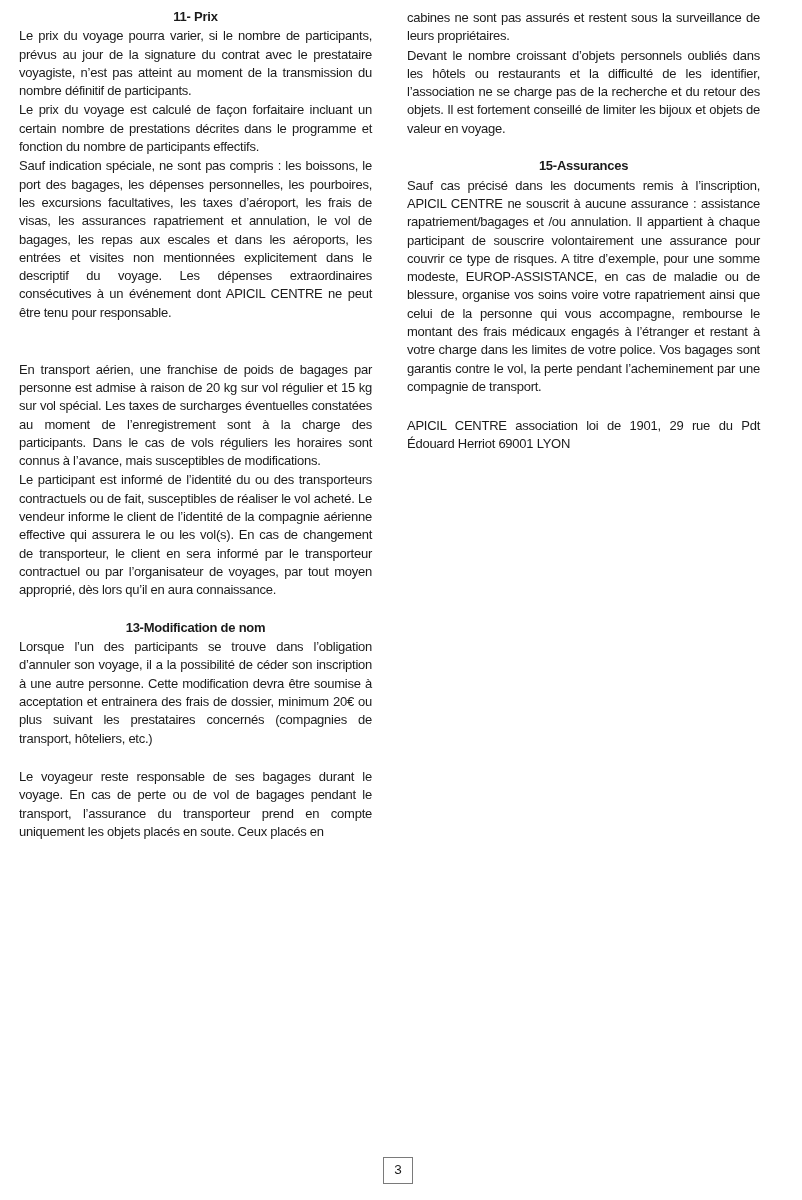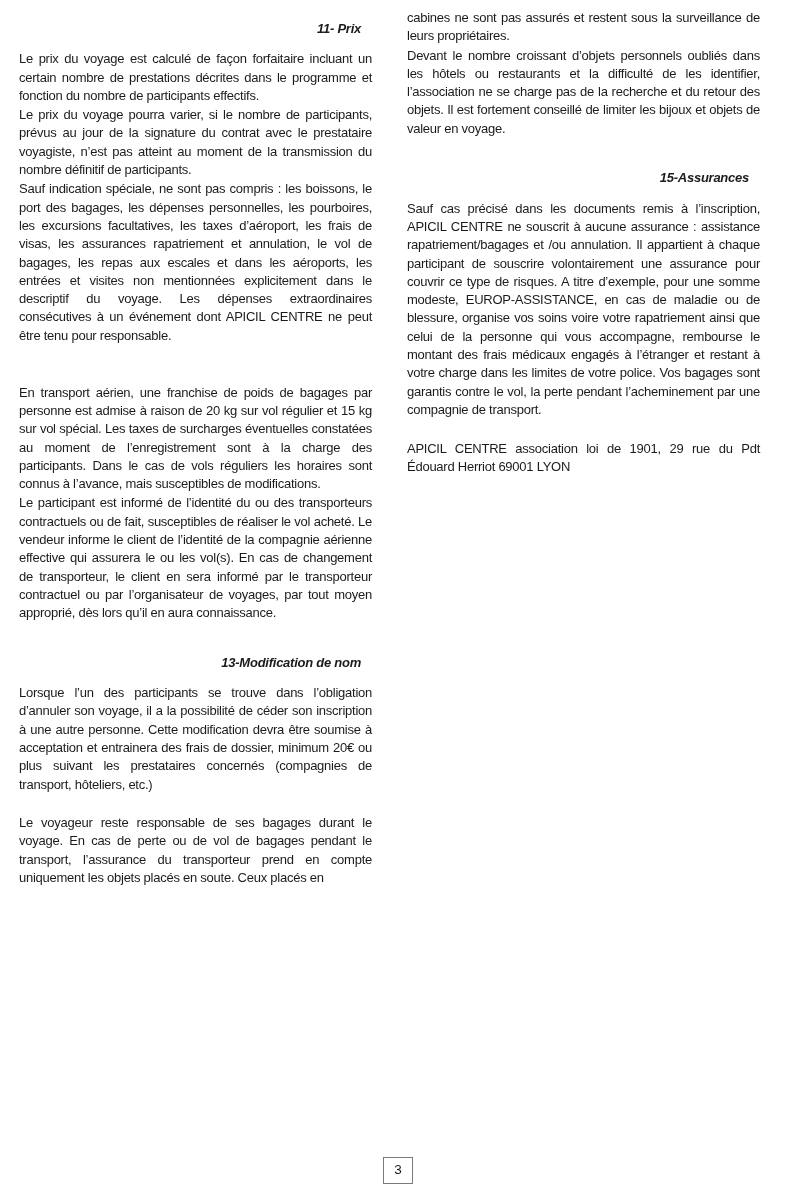--- a/index.html
+++ b/index.html
@@ -28,26 +28,25 @@
   .col {
     width: 355px;
     flex: 0 0 355px;
   }
   .col p.paragraph {
     margin: 1px;
     text-align: justify;
     text-justify: inter-word;
   }
   .col h2.heading {
-    margin: 12px;
+    margin: 0;
     font-size: 13px;
     font-weight: bold;
-    text-align: right;
+    text-align: center;
     line-height: 18.3px;
-    font-style: italic;
   }
   .col div.spacer {
     height: 18.3px;
   }
   .page-number-box {
     position: absolute;
     left: 383px;
     top: 1157px;
     width: 30px;
     height: 27px;
@@ -61,22 +60,22 @@
     color: #1b1b1b;
   }
 </style>
 </head>
 <body>
 
 <div class="page">
   <div class="columns">
     <div class="col">
         <h2 class="heading">11- Prix</h2>
+        <p class="paragraph">Le prix du voyage pourra varier, si le nombre de participants, prévus au jour de la signature du contrat avec le prestataire voyagiste, n’est pas atteint au moment de la transmission du nombre définitif de participants.</p>
         <p class="paragraph">Le prix du voyage est calculé de façon forfaitaire incluant un certain nombre de prestations décrites dans le programme et fonction du nombre de participants effectifs.</p>
-        <p class="paragraph">Le prix du voyage pourra varier, si le nombre de participants, prévus au jour de la signature du contrat avec le prestataire voyagiste, n’est pas atteint au moment de la transmission du nombre définitif de participants.</p>
         <p class="paragraph">Sauf indication spéciale, ne sont pas compris : les boissons, le port des bagages, les dépenses personnelles, les pourboires, les excursions facultatives, les taxes d’aéroport, les frais de visas, les assurances rapatriement et annulation, le vol de bagages, les repas aux escales et dans les aéroports, les entrées et visites non mentionnées explicitement dans le descriptif du voyage. Les dépenses extraordinaires consécutives à un événement dont APICIL CENTRE ne peut être tenu pour responsable.</p>
         <div class="spacer"></div>
         <div class="spacer"></div>
         <p class="paragraph">En transport aérien, une franchise de poids de bagages par personne est admise à raison de 20 kg sur vol régulier et 15 kg sur vol spécial. Les taxes de surcharges éventuelles constatées au moment de l’enregistrement sont à la charge des participants. Dans le cas de vols réguliers les horaires sont connus à l’avance, mais susceptibles de modifications.</p>
         <p class="paragraph">Le participant est informé de l’identité du ou des transporteurs contractuels ou de fait, susceptibles de réaliser le vol acheté. Le vendeur informe le client de l’identité de la compagnie aérienne effective qui assurera le ou les vol(s). En cas de changement de transporteur, le client en sera informé par le transporteur contractuel ou par l’organisateur de voyages, par tout moyen approprié, dès lors qu’il en aura connaissance.</p>
         <div class="spacer"></div>
         <h2 class="heading">13-Modification de nom</h2>
         <p class="paragraph">Lorsque l’un des participants se trouve dans l’obligation d’annuler son voyage, il a la possibilité de céder son inscription à une autre personne. Cette modification devra être soumise à acceptation et entrainera des frais de dossier, minimum 20€ ou plus suivant les prestataires concernés (compagnies de transport, hôteliers, etc.)</p>
         <div class="spacer"></div>
         <p class="paragraph">Le voyageur reste responsable de ses bagages durant le voyage. En cas de perte ou de vol de bagages pendant le transport, l’assurance du transporteur prend en compte uniquement les objets placés en soute. Ceux placés en</p>

